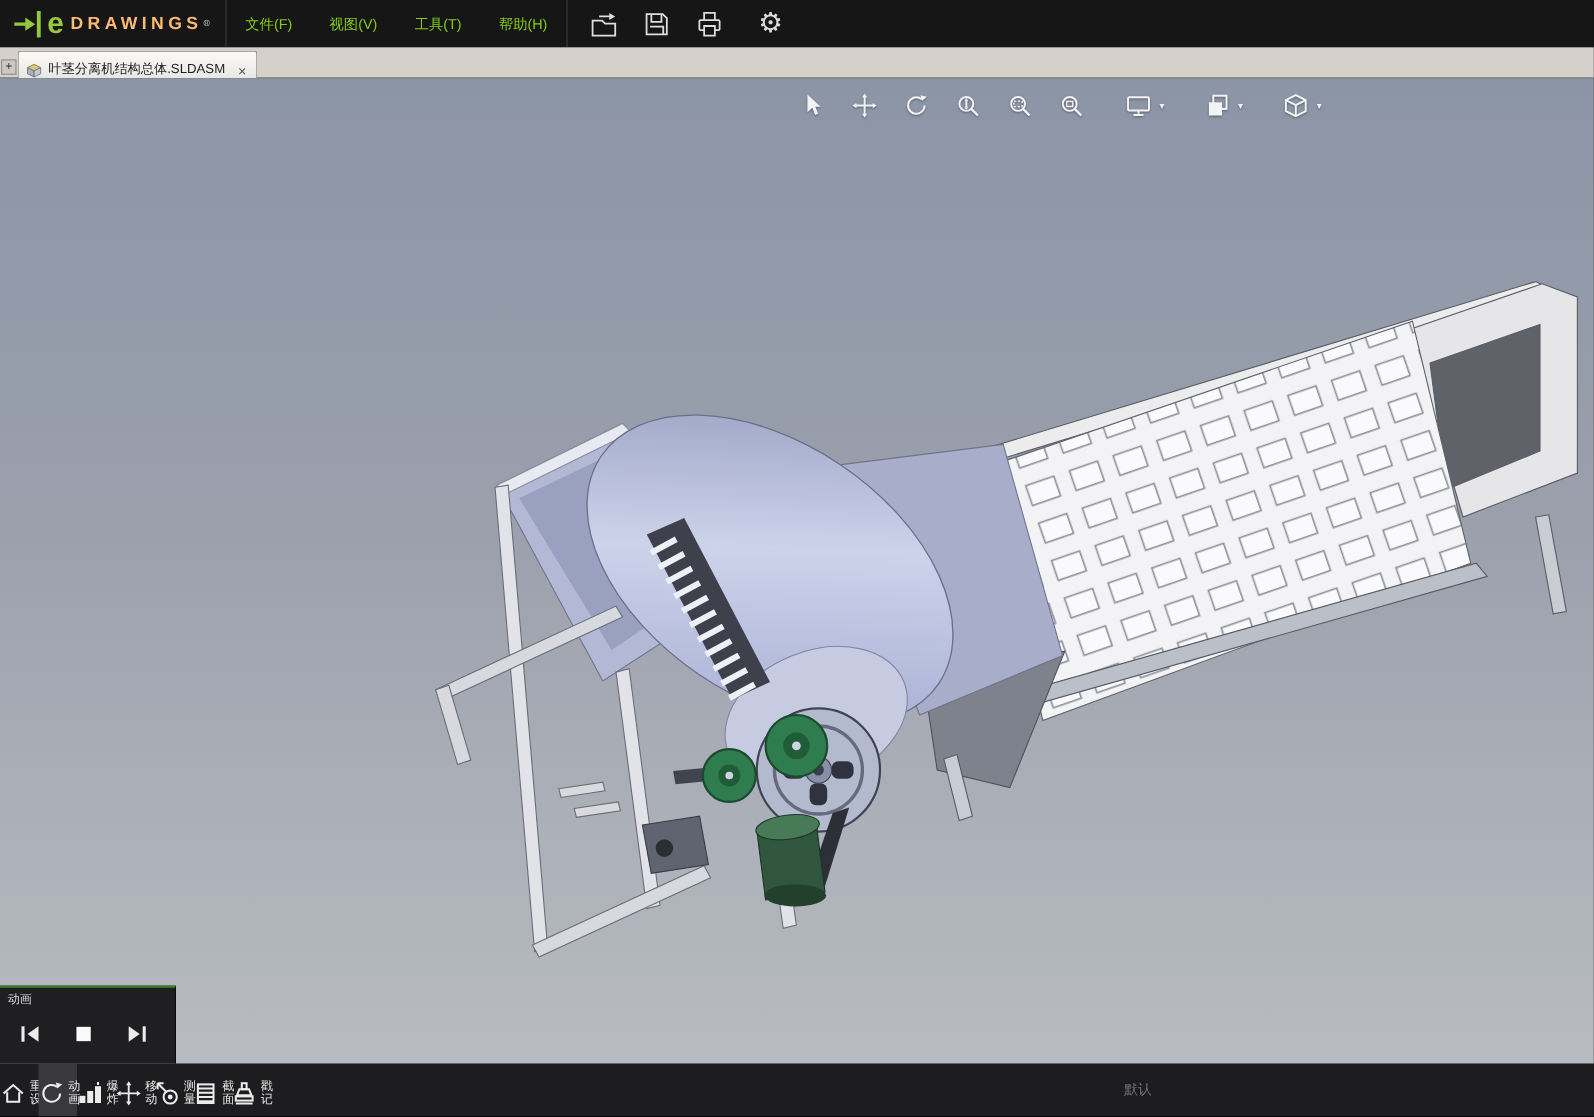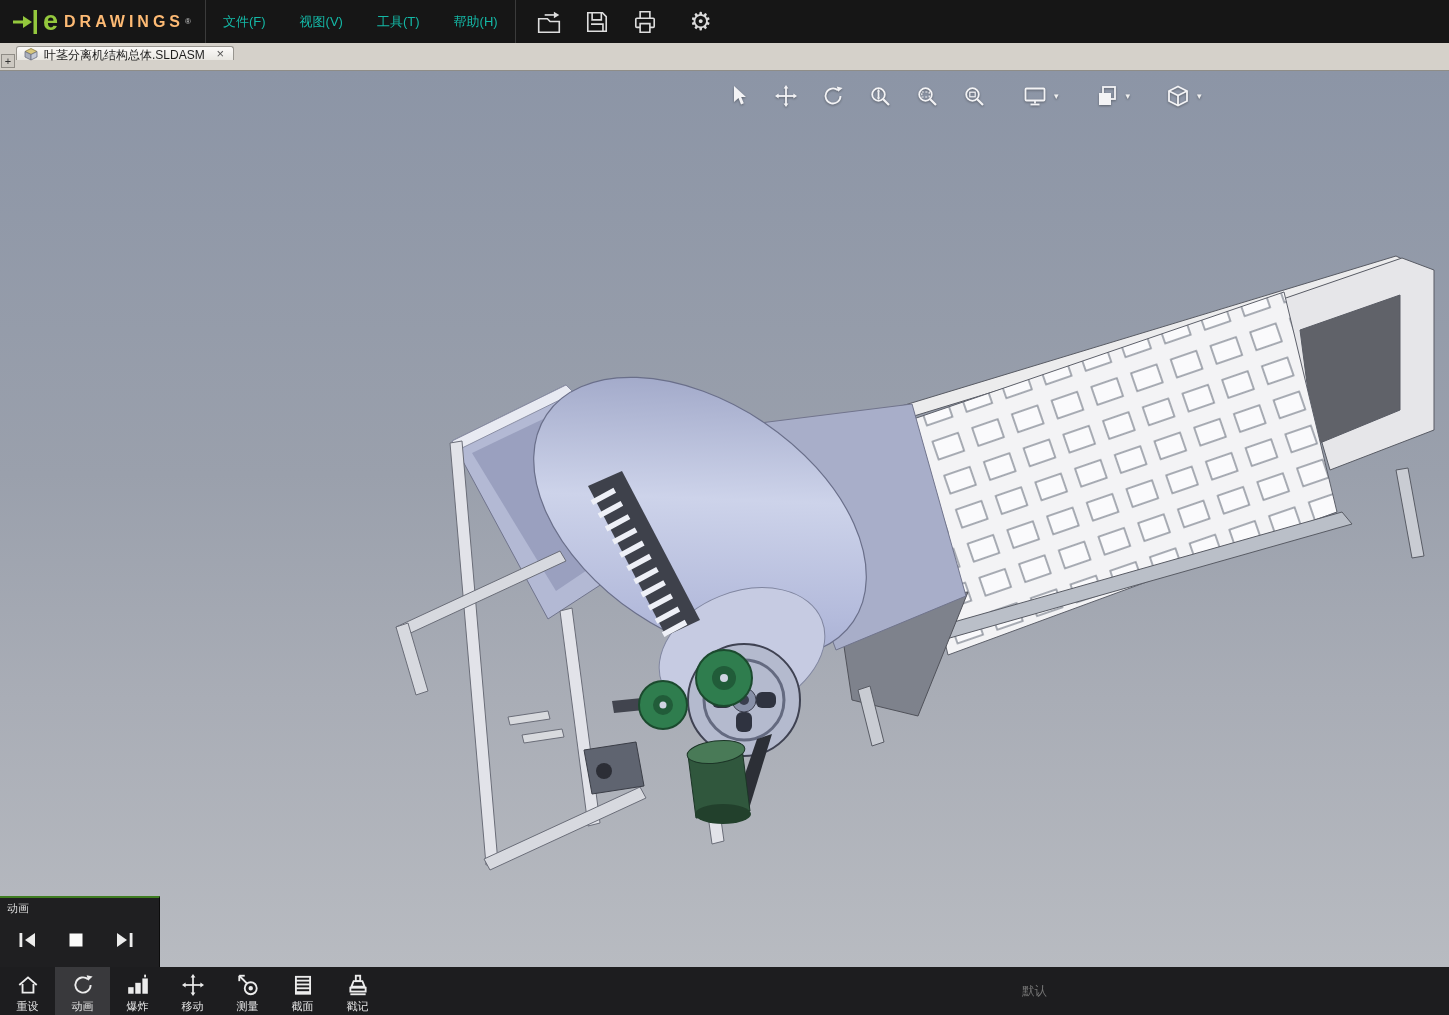--- a/index.html
+++ b/index.html
@@ -8,30 +8,30 @@
   .app { position:relative; width:1449px; height:1015px; display:flex; flex-direction:column; }
 
   
   .topbar { height:43px; background:#161616; display:flex; align-items:center; color:#e6e6e6; flex:0 0 auto; }
   .brand { width:205px; display:flex; align-items:center; padding-left:12px; gap:1px; }
   .brand-e { color:#94c83d; font-size:27px; font-weight:bold; line-height:1; margin-right:5px; }
   .brand-name { color:#fdba74; font-size:16px; letter-spacing:4px; font-weight:bold; }
   .brand-reg { color:#cfcfcf; font-size:8px; vertical-align:super; }
   .vsep { width:1px; height:43px; background:#3b3b3b; flex:0 0 auto; }
   .menus { display:flex; height:100%; }
-  .menu-item { background:none; border:none; color:#14b8a6; font-size:13px; padding:0 17px; height:43px; cursor:default; font-family:inherit; }
+  .menu-item { background:none; border:none; color:#84cc16; font-size:13px; padding:0 17px; height:43px; cursor:default; font-family:inherit; }
   .quick-icons { display:flex; align-items:center; margin-left:12px; gap:6px; }
   .qbtn { width:42px; height:43px; background:none; border:none; display:flex; align-items:center; justify-content:center; cursor:default; }
   .qbtn svg { stroke:#dedede; fill:none; stroke-width:1.5; }
   .gear-glyph { font-size:25px; color:#dcdcdc; line-height:1; }
 
   
   .tabbar { height:28px; background:#d5d1ca; position:relative; flex:0 0 auto; border-bottom:1px solid #8f8d87; }
   .newtab { position:absolute; left:1px; bottom:2px; width:14px; height:14px; font-size:11px; line-height:11px; text-align:center; background:#cdc9c2; border:1px solid #8f8c86; color:#333; padding:0; }
-  .tab { position:absolute; left:16px; top:3px; height:14px; width:218px; background:linear-gradient(#fbfaf8,#e9e7e2); border:1px solid #98958f; border-bottom:none; border-radius:3px 3px 0 0; display:flex; align-items:flex-start; gap:6px; padding:0 7px; font-size:12px; color:#1d1d1d; }
+  .tab { position:absolute; left:16px; top:3px; height:25px; width:218px; background:linear-gradient(#fbfaf8,#e9e7e2); border:1px solid #98958f; border-bottom:none; border-radius:3px 3px 0 0; display:flex; align-items:flex-end; gap:6px; padding:0 7px; font-size:12px; color:#1d1d1d; }
   .tab-label { white-space:nowrap; overflow:hidden; }
   .tab-close { background:none; border:none; font-size:13px; color:#555; line-height:1; margin-left:auto; padding:0 2px; }
 
   
   .viewport { position:relative; height:896px; flex:0 0 auto; background:linear-gradient(180deg,#8c95a6 0%,#9aa0ac 45%,#a9adb6 70%,#b8bbc1 100%); overflow:hidden; }
   .scene { position:absolute; inset:0; }
 
   .view-toolbar { position:absolute; top:10px; left:724px; display:flex; align-items:center; gap:17px; }
   .vbtn { width:30px; height:30px; background:none; border:none; display:flex; align-items:center; justify-content:center; padding:0; filter:drop-shadow(0 1px 1px rgba(0,0,0,.35)); }
   .vbtn svg { stroke:#f3f3f5; fill:none; stroke-width:1.8; }
@@ -40,21 +40,21 @@
 
   
   .anim-panel { position:absolute; left:0; bottom:0; width:160px; height:71px; background:#1f1f21; border-top:2px solid #3f7d21; border-right:1px solid #0c0c0c; }
   .anim-title { font-size:11px; color:#dddddd; padding:3px 7px 2px; }
   .anim-buttons { display:flex; gap:3px; padding:4px 4px 0 4px; }
   .abtn { width:46px; height:36px; background:#1f1f21; border:none; display:flex; align-items:center; justify-content:center; }
   .abtn svg { fill:#ececec; }
 
   
   .bottombar { height:48px; background:#1d1d1f; display:flex; position:relative; color:#e6e6e6; flex:0 0 auto; overflow:hidden; }
-  .tool { width:55px; height:48px; background:none; border:none; color:#e6e6e6; display:flex; flex-direction:column; align-items:center; padding-top:6px; gap:3px; font-family:inherit; }
+  .tool { width:35px; height:48px; background:none; border:none; color:#e6e6e6; display:flex; align-items:center; padding-top:6px; gap:3px; font-family:inherit; }
   .tool.active { background:#39393c; }
   .tool svg { stroke:#ececec; fill:none; stroke-width:1.7; flex:0 0 auto; }
   .tool-label { font-size:11px; line-height:12px; }
   .config-label { position:absolute; left:1022px; top:50%; transform:translateY(-50%); font-size:12.5px; color:#737373; }
 </style>
 </head>
 <body>
 
 <div class="app">
 

